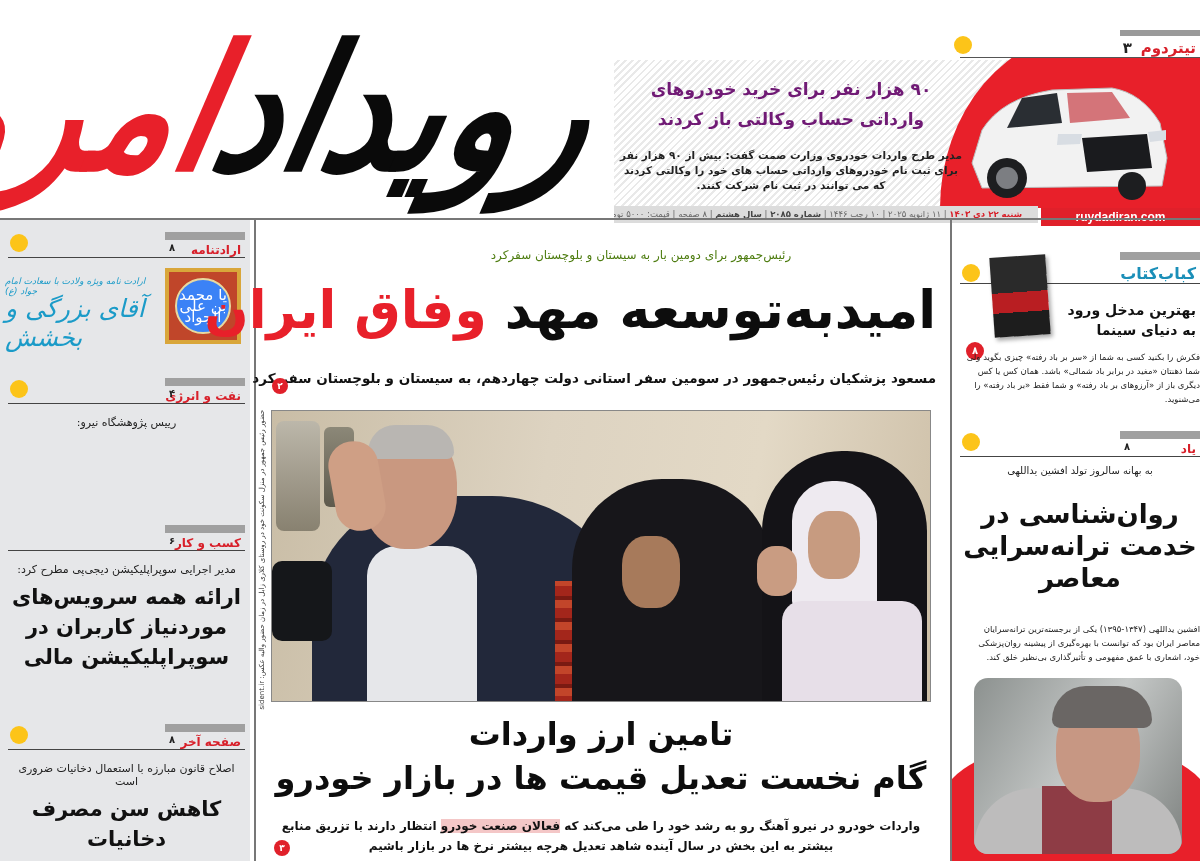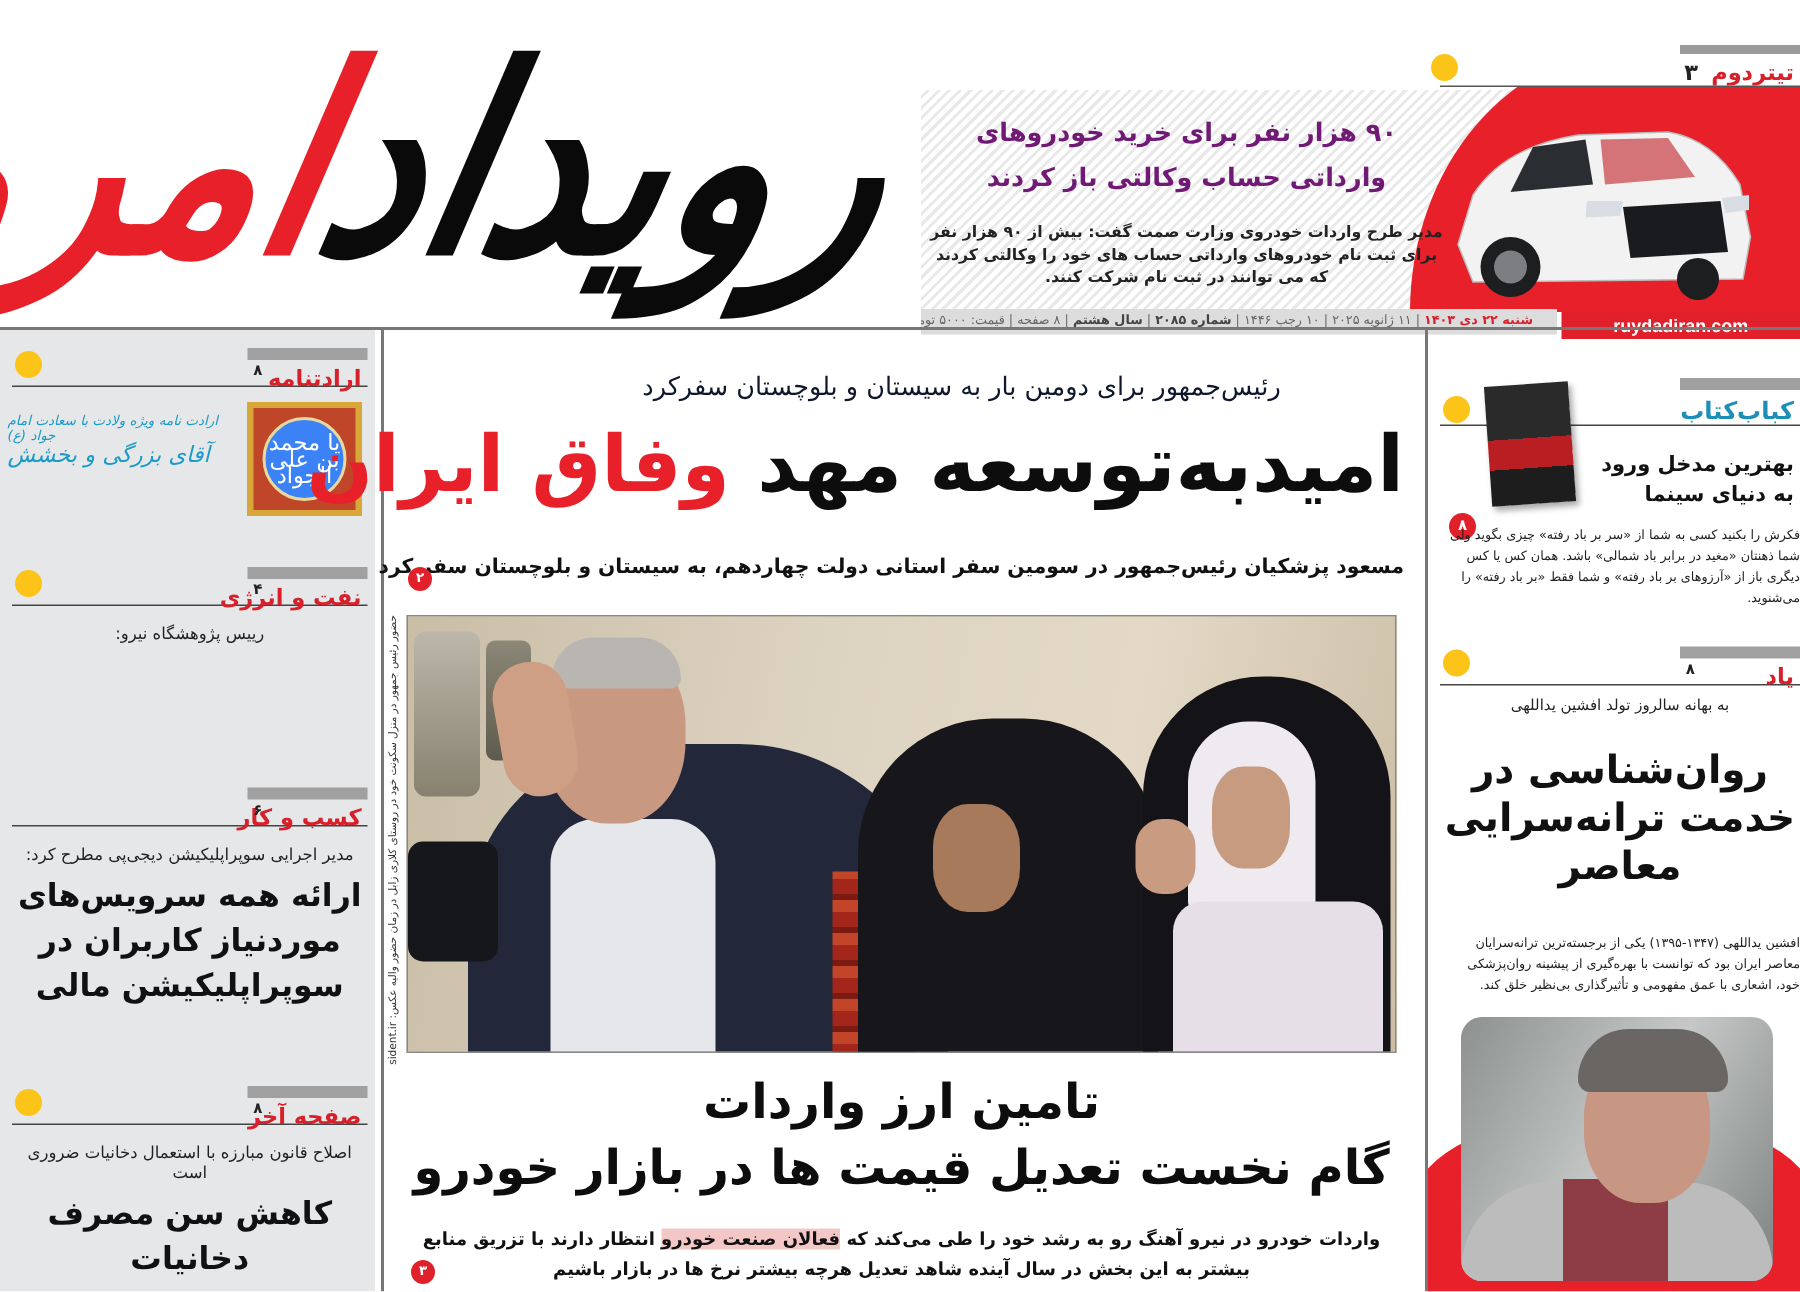--- a/index.html
+++ b/index.html
@@ -34,36 +34,36 @@
   .site-url { position: absolute; left: 1041px; top: 208px; width: 159px; height: 18px; background: #e0202a; color: #fff; font-family: "Liberation Sans", sans-serif; font-size: 12px; font-weight: bold; text-align: center; line-height: 18px; direction: ltr; }
 
   .rule-top { position: absolute; left: 0; top: 218px; width: 1200px; height: 2px; background: #777; }
 
   
   .left-col { position: absolute; left: 0; top: 220px; width: 250px; height: 641px; background: #e6e7e9; border-left: 0; }
   .left-col::after { content: ""; position: absolute; right: -6px; top: 0; width: 2px; height: 641px; background: #777; }
   .box { position: absolute; left: 8px; width: 237px; }
   .box-head { position: relative; height: 34px; border-bottom: 1.5px solid #444; }
   .box-head .graybar { position: absolute; right: 0; top: 8px; width: 80px; height: 8px; background: #a0a0a0; }
-  .box-head .section-label { position: absolute; right: 4px; top: 19px; font-size: 15px; }
+  .box-head .section-label { position: absolute; right: 4px; top: 19px; font-size: 12px; }
   .box-head .section-num { position: absolute; right: 70px; top: 18px; font-size: 10px; }
   .box-head .yellow-dot { left: 2px; top: 10px; }
   .kicker { text-align: center; font-size: 11px; color: #222; margin-top: 12px; }
   .left-headline { text-align: center; font-weight: bold; font-size: 21px; line-height: 30px; color: #111; margin-top: 6px; }
 
   .iradat-row { position: relative; height: 80px; margin-top: 8px; }
   .emblem { position: absolute; right: 4px; top: 2px; width: 76px; height: 76px; background: #c0462a; border: 4px solid #d9a63a; }
   .emblem-inner { position: absolute; left: 6px; top: 6px; width: 56px; height: 56px; border-radius: 50%; background: #3b82f6; border: 2px solid #e8d9a0; display: flex; align-items: center; justify-content: center; color: #fff; font-size: 15px; text-align: center; line-height: 11px; }
   .iradat-kicker { position: absolute; right: 90px; top: 10px; width: 150px; font-size: 9px; font-style: italic; color: #1b9bc8; text-align: left; }
-  .iradat-title { position: absolute; right: 90px; top: 28px; width: 150px; font-size: 15px; font-style: italic; color: #1b9bc8; text-align: left; font-family: "DejaVu Serif", serif; margin-left: 16px; }
+  .iradat-title { position: absolute; right: 90px; top: 28px; width: 150px; font-size: 25px; font-style: italic; color: #1b9bc8; text-align: left; font-family: "DejaVu Serif", serif; margin-left: 16px; }
 
   
   .center-col { position: absolute; left: 256px; top: 220px; width: 690px; height: 641px; }
   .center-col::after { content: ""; position: absolute; right: -6px; top: 0; width: 2px; height: 641px; background: #777; }
-  .main-kicker { position: absolute; left: 0; top: 28px; width: 690px; text-align: center; font-size: 17px; color: #0f172a; padding-left: 80px; }
+  .main-kicker { position: absolute; left: 0; top: 28px; width: 690px; text-align: center; font-size: 12px; color: #4d7c0f; padding-left: 80px; }
   .main-headline { position: absolute; left: 10px; top: 55px; width: 670px; text-align: center; font-size: 52px; font-weight: bold; line-height: 70px; letter-spacing: -2px; white-space: nowrap; }
   .main-headline .black { color: #0d0d0d; }
   .main-headline .red { color: #e8202a; }
   .main-sub { position: absolute; left: 40px; top: 150px; width: 640px; text-align: right; font-size: 13.5px; font-weight: bold; color: #111; white-space: nowrap; }
   .page-badge { position: absolute; width: 16px; height: 16px; border-radius: 50%; background: #e0202a; color: #fff; font-size: 9px; font-weight: bold; text-align: center; line-height: 16px; }
   .main-sub-badge { left: 16px; top: 158px; }
 
   .photo-credit { position: absolute; left: 2px; top: 190px; width: 12px; height: 300px; writing-mode: vertical-rl; transform: rotate(180deg); font-size: 7px; color: #333; white-space: nowrap; overflow: hidden; }
   .main-photo { position: absolute; left: 15px; top: 190px; width: 660px; height: 292px; border: 1px solid #888; overflow: hidden; background: #d9cdb8; }
   .ph-wall { position: absolute; inset: 0; background: linear-gradient(100deg, #c9bda6 0%, #ddd3c1 40%, #e3d9c6 70%, #cdbfa7 100%); }

